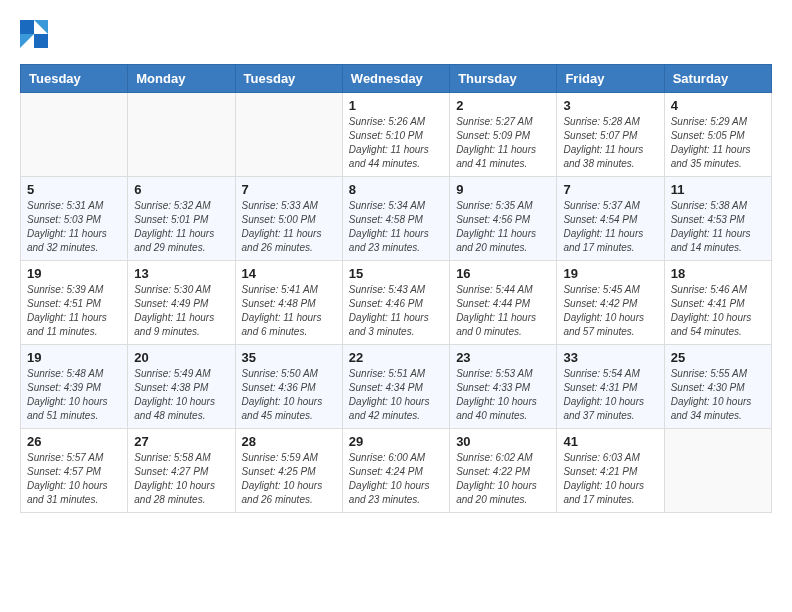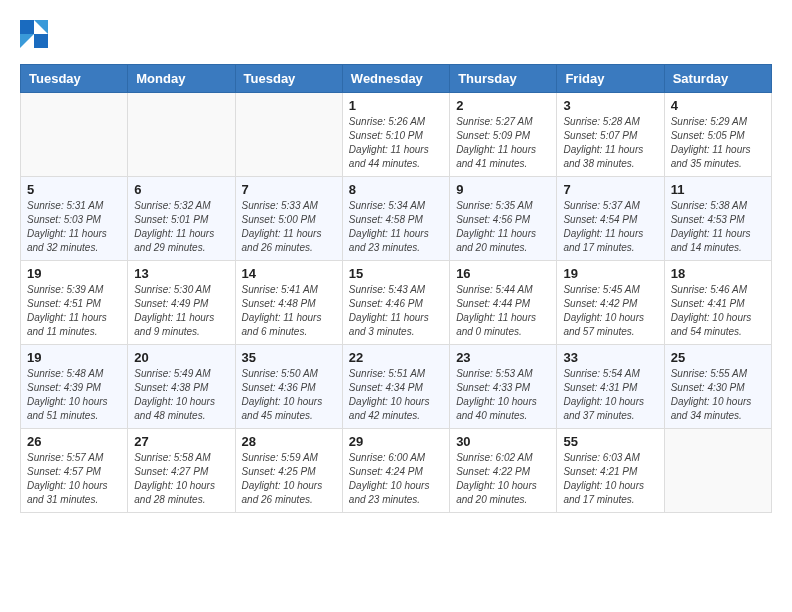--- a/index.html
+++ b/index.html
@@ -308,21 +308,21 @@
 Sunset: 4:24 PM
 Daylight: 10 hours and 23 minutes.</div>
         </td>
         <td>
           <span class="day-number">30</span>
           <div class="day-info">Sunrise: 6:02 AM
 Sunset: 4:22 PM
 Daylight: 10 hours and 20 minutes.</div>
         </td>
         <td>
-          <span class="day-number">55</span>
+          <span class="day-number">41</span>
           <div class="day-info">Sunrise: 6:03 AM
 Sunset: 4:21 PM
 Daylight: 10 hours and 17 minutes.</div>
         </td>
         <td class="empty-cell"></td>
       </tr>
     </tbody>
 </table>
 
 </body></html>

